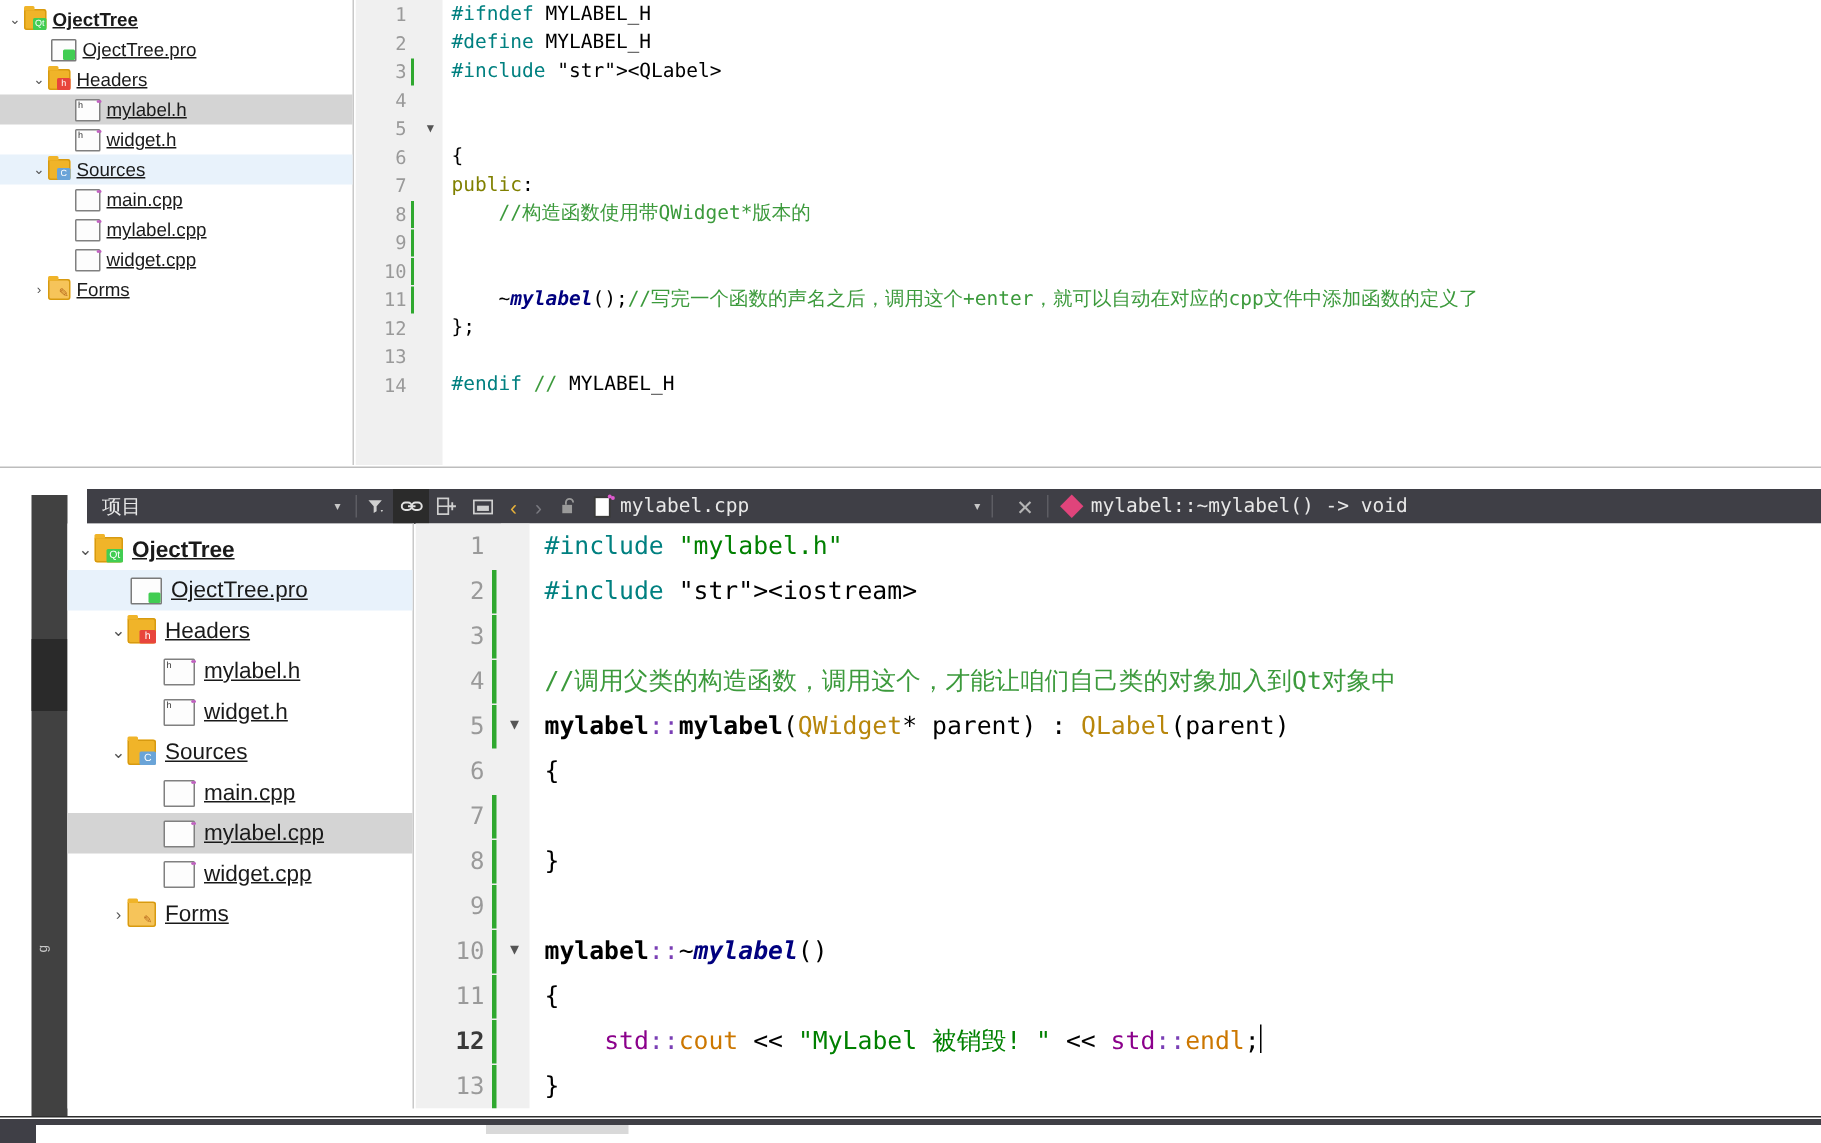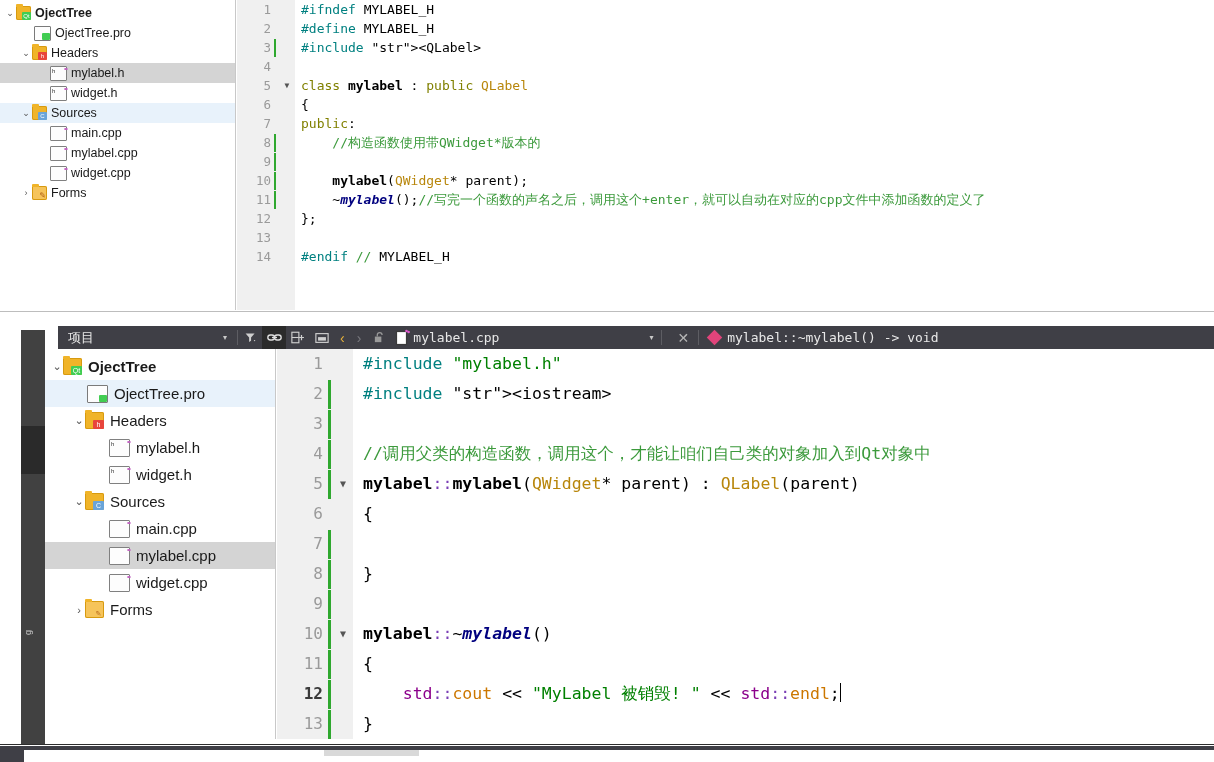--- a/index.html
+++ b/index.html
@@ -14,21 +14,21 @@
   .top-panel{position:absolute;left:0;top:0;width:1214px;height:318px;background:#ffffff;}
 
   .top-tree{
     position:absolute;left:0;top:0;width:236px;height:310px;
     background:#ffffff;border-right:1px solid #c8c8c8;
     font-size:12.5px;color:#1a1a1a;padding-top:3px;box-sizing:border-box;
   }
   .trow{display:flex;align-items:center;height:20px;white-space:nowrap;}
   .trow .arrow{width:12px;text-align:center;font-size:9px;color:#555;flex:0 0 12px;}
   .trow .ico{width:15px;height:14px;margin-right:4px;flex:0 0 15px;position:relative;}
-  .trow .lbl{line-height:20px;}
+  .trow .lbl{line-height:20px;text-decoration:underline;}
   .trow.sel{background:#d4d4d4;}
   .trow.sel2{background:#e8f2fb;}
   .trow.bold .lbl{font-weight:bold;}
 
   
   .ico.folder{background:#f0b429;border-radius:1px 2px 2px 2px;box-shadow:inset 0 0 0 1px #d79a10;}
   .ico.folder::before{content:"";position:absolute;left:0;top:-2px;width:7px;height:3px;background:#f0b429;border-radius:1px 1px 0 0;}
   .ico.folder .tag{position:absolute;right:0px;bottom:0px;width:9px;height:8px;background:#41cd52;
      font-size:6px;color:#fff;text-align:center;line-height:8px;border-radius:1px;}
   .ico.folder.h .tag{background:#e8453c;}
@@ -204,26 +204,26 @@
         </div>
       </div>
 
     <div class="top-editor">
       <div class="gutter"></div>
       <div class="code-area" id="topCode">
           <div class="cline"><span class="lnum">1</span><span class="ctext"><span class="pp">#ifndef</span> <span class="id">MYLABEL_H</span></span></div>
           <div class="cline"><span class="lnum">2</span><span class="ctext"><span class="pp">#define</span> <span class="id">MYLABEL_H</span></span></div>
           <div class="cline"><span class="lnum">3</span><span class="chg"></span><span class="ctext"><span class="pp">#include</span> <span class="&lt;span">"str"</span>&gt;&lt;QLabel&gt;</span></div>
           <div class="cline"><span class="lnum">4</span><span class="ctext">&nbsp;</span></div>
-          <div class="cline"><span class="lnum">5</span><span class="fold">▼</span><span class="ctext"><span class="k">class</span> <span class="fn">mylabel</span> : <span class="k">public</span> <span class="fld">QLabel</span></span></div>
+          <div class="cline"><span class="lnum">5</span><span class="fold">▼</span></div>
           <div class="cline"><span class="lnum">6</span><span class="ctext">{</span></div>
           <div class="cline"><span class="lnum">7</span><span class="ctext"><span class="k">public</span>:</span></div>
           <div class="cline"><span class="lnum">8</span><span class="chg"></span><span class="ctext">    <span class="cmt">//构造函数使用带QWidget*版本的</span></span></div>
           <div class="cline"><span class="lnum">9</span><span class="chg"></span></div>
-          <div class="cline"><span class="lnum">10</span><span class="chg"></span><span class="ctext">    <span class="fn">mylabel</span>(<span class="fld">QWidget</span>* <span class="id">parent</span>);</span></div>
+          <div class="cline"><span class="lnum">10</span><span class="chg"></span></div>
           <div class="cline"><span class="lnum">11</span><span class="chg"></span><span class="ctext">    ~<span class="fnv">mylabel</span>();<span class="cmt">//写完一个函数的声名之后，调用这个+enter，就可以自动在对应的cpp文件中添加函数的定义了</span></span></div>
           <div class="cline"><span class="lnum">12</span><span class="ctext">};</span></div>
           <div class="cline"><span class="lnum">13</span><span class="ctext">&nbsp;</span></div>
           <div class="cline"><span class="lnum">14</span><span class="ctext"><span class="pp">#endif</span> <span class="cmt">// <span class="id">MYLABEL_H</span></span></span></div>
         </div>
     </div>
   </div>
 
   <div class="panel-sep"></div>
   <div class="top-right-nub"></div>

